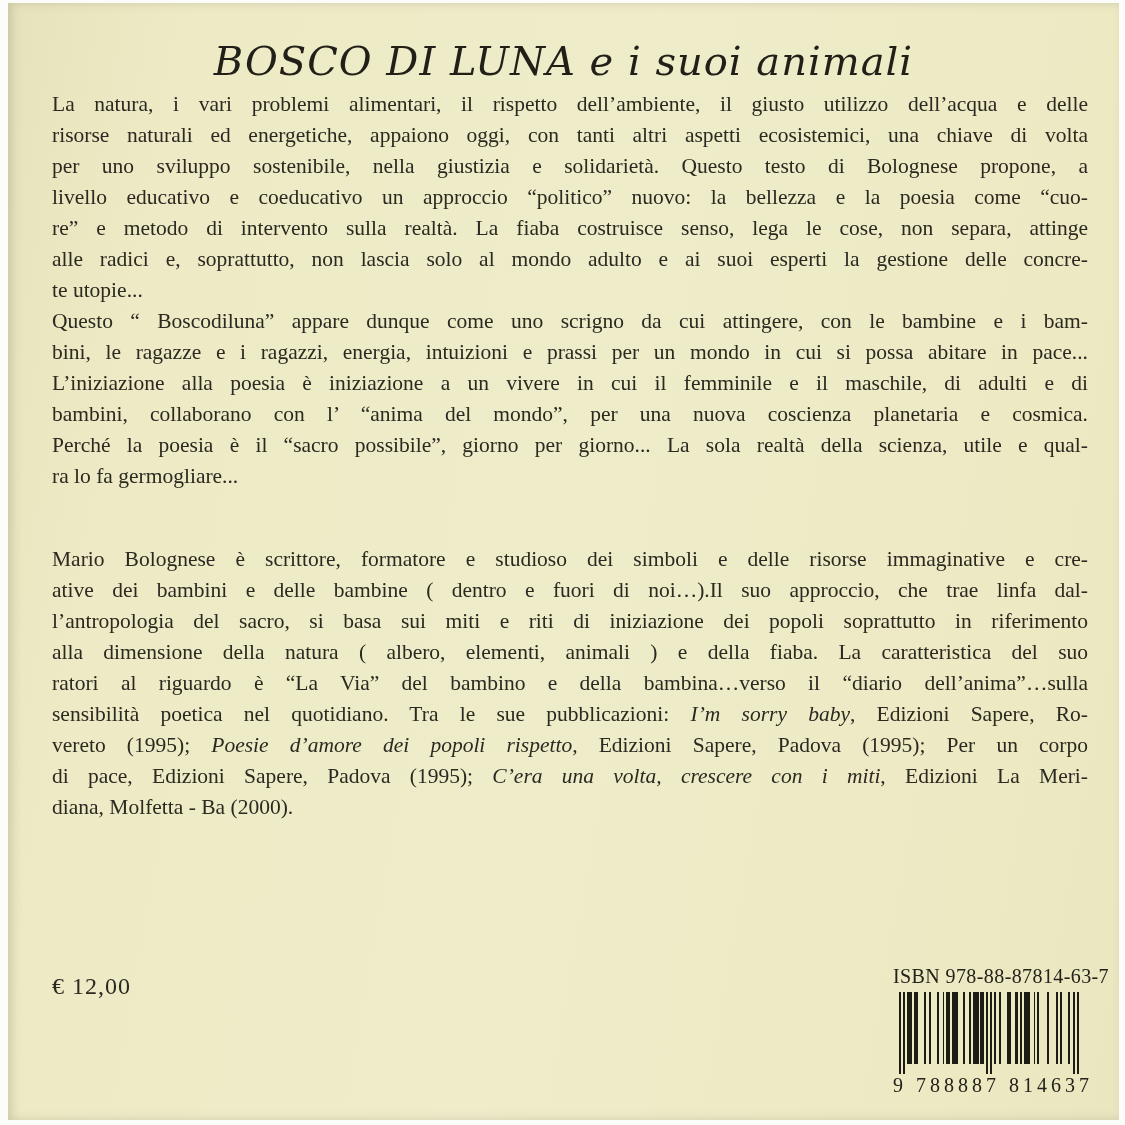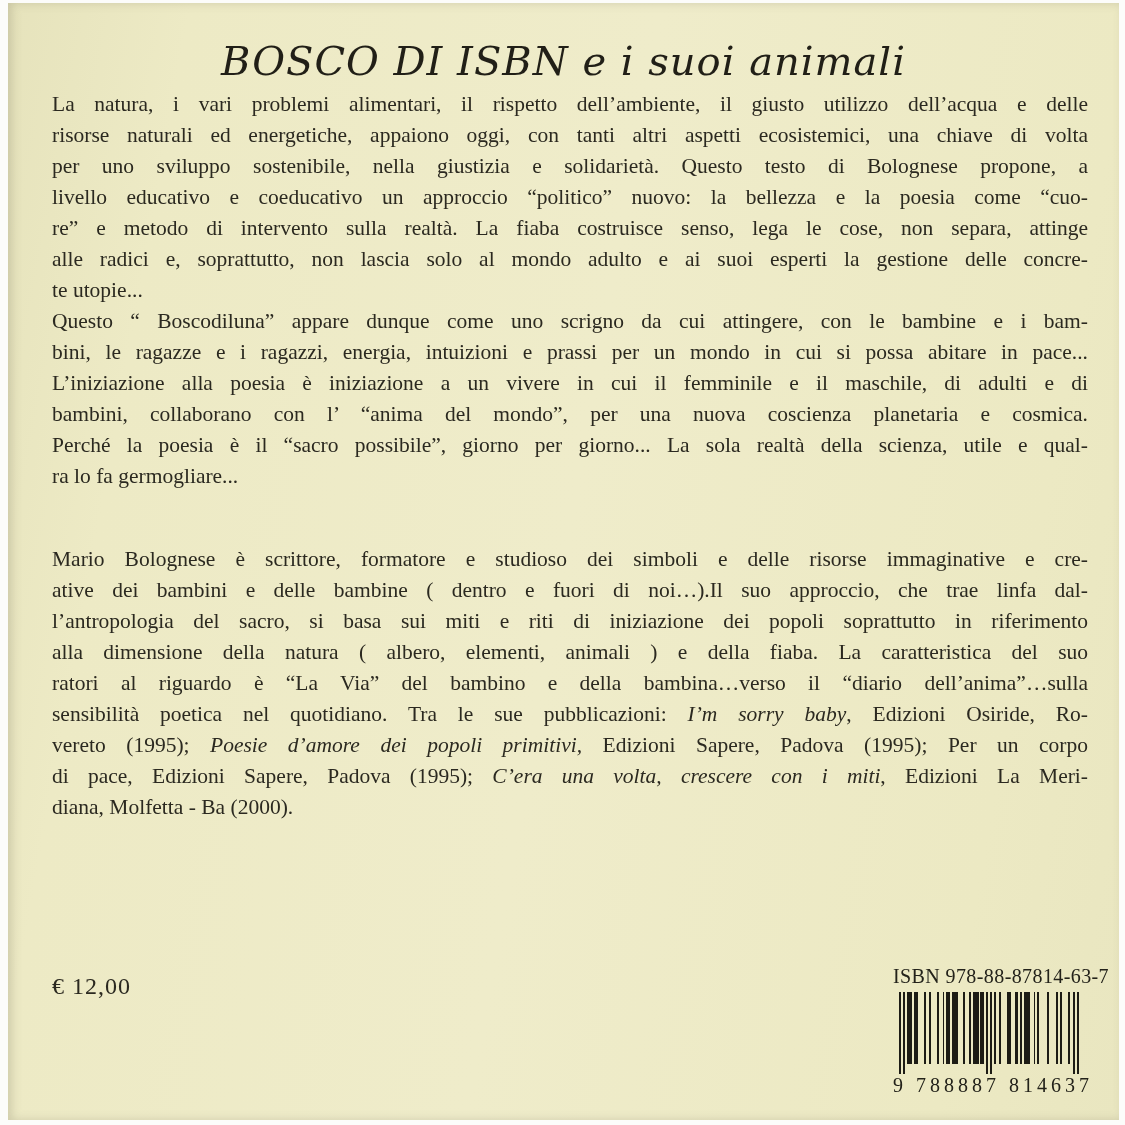--- a/index.html
+++ b/index.html
@@ -91,21 +91,21 @@
     white-space: nowrap;
     color: #23221a;
   }
 </style>
 </head>
 <body>
 
 <div class="page">
   <div class="cover">
 
-    <div class="title">BOSCO DI ISBN e i suoi animali</div>
+    <div class="title">BOSCO DI LUNA e i suoi animali</div>
 
     <div class="textcol para1">
         <div class="tline"><span>La natura, i vari problemi alimentari, il rispetto dell’ambiente, il giusto utilizzo dell’acqua e delle</span></div>
         <div class="tline"><span>risorse naturali ed energetiche, appaiono oggi, con tanti altri aspetti ecosistemici, una chiave di volta</span></div>
         <div class="tline"><span>per uno sviluppo sostenibile, nella giustizia e solidarietà. Questo testo di Bolognese propone, a</span></div>
         <div class="tline"><span>livello educativo e coeducativo un approccio “politico” nuovo: la bellezza e la poesia come “cuo-</span></div>
         <div class="tline"><span>re” e metodo di intervento sulla realtà. La fiaba costruisce senso, lega le cose, non separa, attinge</span></div>
         <div class="tline"><span>alle radici e, soprattutto, non lascia solo al mondo adulto e ai suoi esperti la gestione delle concre-</span></div>
         <div class="tline short"><span>te utopie...</span></div>
         <div class="tline"><span>Questo “ Boscodiluna” appare dunque come uno scrigno da cui attingere, con le bambine e i bam-</span></div>
@@ -115,22 +115,22 @@
         <div class="tline"><span>Perché la poesia è il “sacro possibile”, giorno per giorno... La sola realtà della scienza, utile e qual-</span></div>
         <div class="tline short"><span>ra lo fa germogliare...</span></div>
       </div>
 
     <div class="textcol para2">
         <div class="tline"><span>Mario Bolognese è scrittore, formatore e studioso dei simboli e delle risorse immaginative e cre-</span></div>
         <div class="tline"><span>ative dei bambini e delle bambine ( dentro e fuori di noi…).Il suo approccio, che trae linfa dal-</span></div>
         <div class="tline"><span>l’antropologia del sacro, si basa sui miti e riti di iniziazione dei popoli soprattutto in riferimento</span></div>
         <div class="tline"><span>alla dimensione della natura ( albero, elementi, animali ) e della fiaba. La caratteristica del suo</span></div>
         <div class="tline"><span>ratori al riguardo è “La Via” del bambino e della bambina…verso il “diario dell’anima”…sulla</span></div>
-        <div class="tline"><span>sensibilità poetica nel quotidiano. Tra le sue pubblicazioni: </span><span class="it">I’m sorry baby</span><span>, Edizioni Osiride, Ro-</span></div>
-        <div class="tline"><span>vereto (1995); </span><span class="it">Poesie d’amore dei popoli primitivi,</span><span> Edizioni Sapere, Padova (1995); Per un corpo</span></div>
+        <div class="tline"><span>sensibilità poetica nel quotidiano. Tra le sue pubblicazioni: </span><span class="it">I’m sorry baby</span><span>, Edizioni Sapere, Ro-</span></div>
+        <div class="tline"><span>vereto (1995); </span><span class="it">Poesie d’amore dei popoli rispetto,</span><span> Edizioni Sapere, Padova (1995); Per un corpo</span></div>
         <div class="tline"><span>di pace, Edizioni Sapere, Padova (1995); </span><span class="it">C’era una volta, crescere con i miti</span><span>, Edizioni La Meri-</span></div>
         <div class="tline short"><span>diana, Molfetta - Ba (2000).</span></div>
       </div>
 
     <div class="price">€ 12,00</div>
 
     <div class="barcode-block">
       <div class="isbn-label">ISBN 978-88-87814-63-7</div>
       <div class="barcode">
           <svg viewBox="0 0 95 60" preserveAspectRatio="none" shape-rendering="crispEdges">

